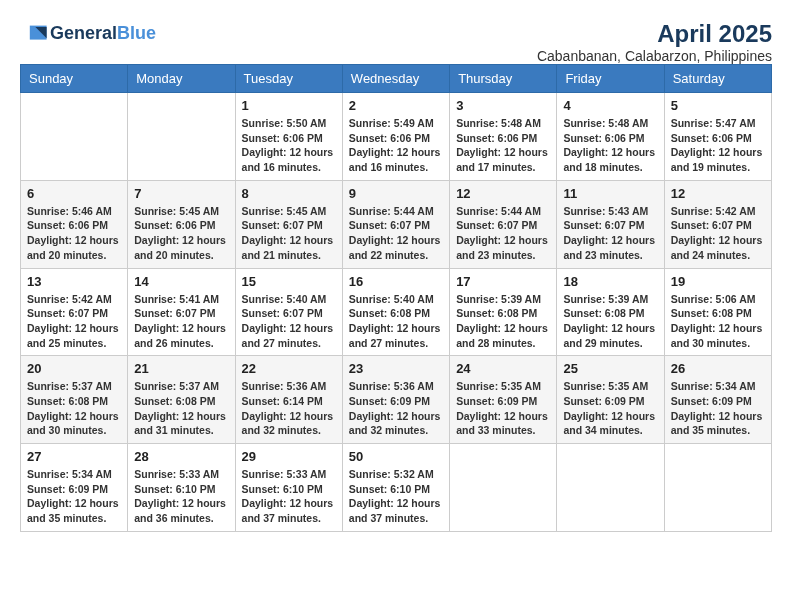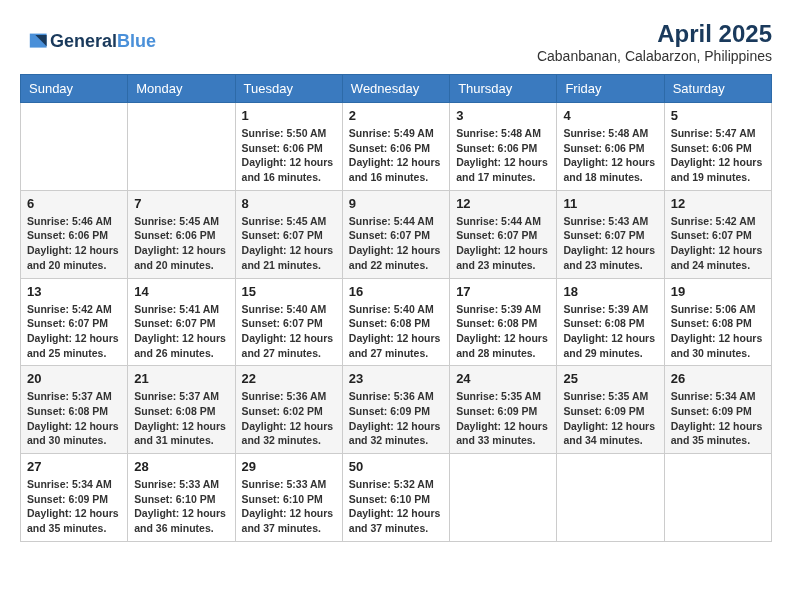--- a/index.html
+++ b/index.html
@@ -6,22 +6,21 @@
     body {
       font-family: Arial, sans-serif;
       background: #fff;
       width: 792px;
       min-height: 612px;
       padding: 20px;
     }
     .header-section {
       display: flex;
       justify-content: space-between;
-      align-items: center;
-      margin-bottom: 10px;
+      align-items: flex-start;
     }
     .logo {
       display: flex;
       align-items: center;
     }
     .logo-text {
       font-size: 18px;
       font-weight: bold;
       color: #1a3a5c;
       line-height: 1.2;
@@ -252,21 +251,21 @@
         </td>
         <td>
           <span class="day-number">21</span>
           <div class="cell-text">Sunrise: 5:37 AM
 Sunset: 6:08 PM
 Daylight: 12 hours and 31 minutes.</div>
         </td>
         <td>
           <span class="day-number">22</span>
           <div class="cell-text">Sunrise: 5:36 AM
-Sunset: 6:02 PM
+Sunset: 6:14 PM
 Daylight: 12 hours and 32 minutes.</div>
         </td>
         <td>
           <span class="day-number">23</span>
           <div class="cell-text">Sunrise: 5:36 AM
 Sunset: 6:09 PM
 Daylight: 12 hours and 32 minutes.</div>
         </td>
         <td>
           <span class="day-number">24</span>

